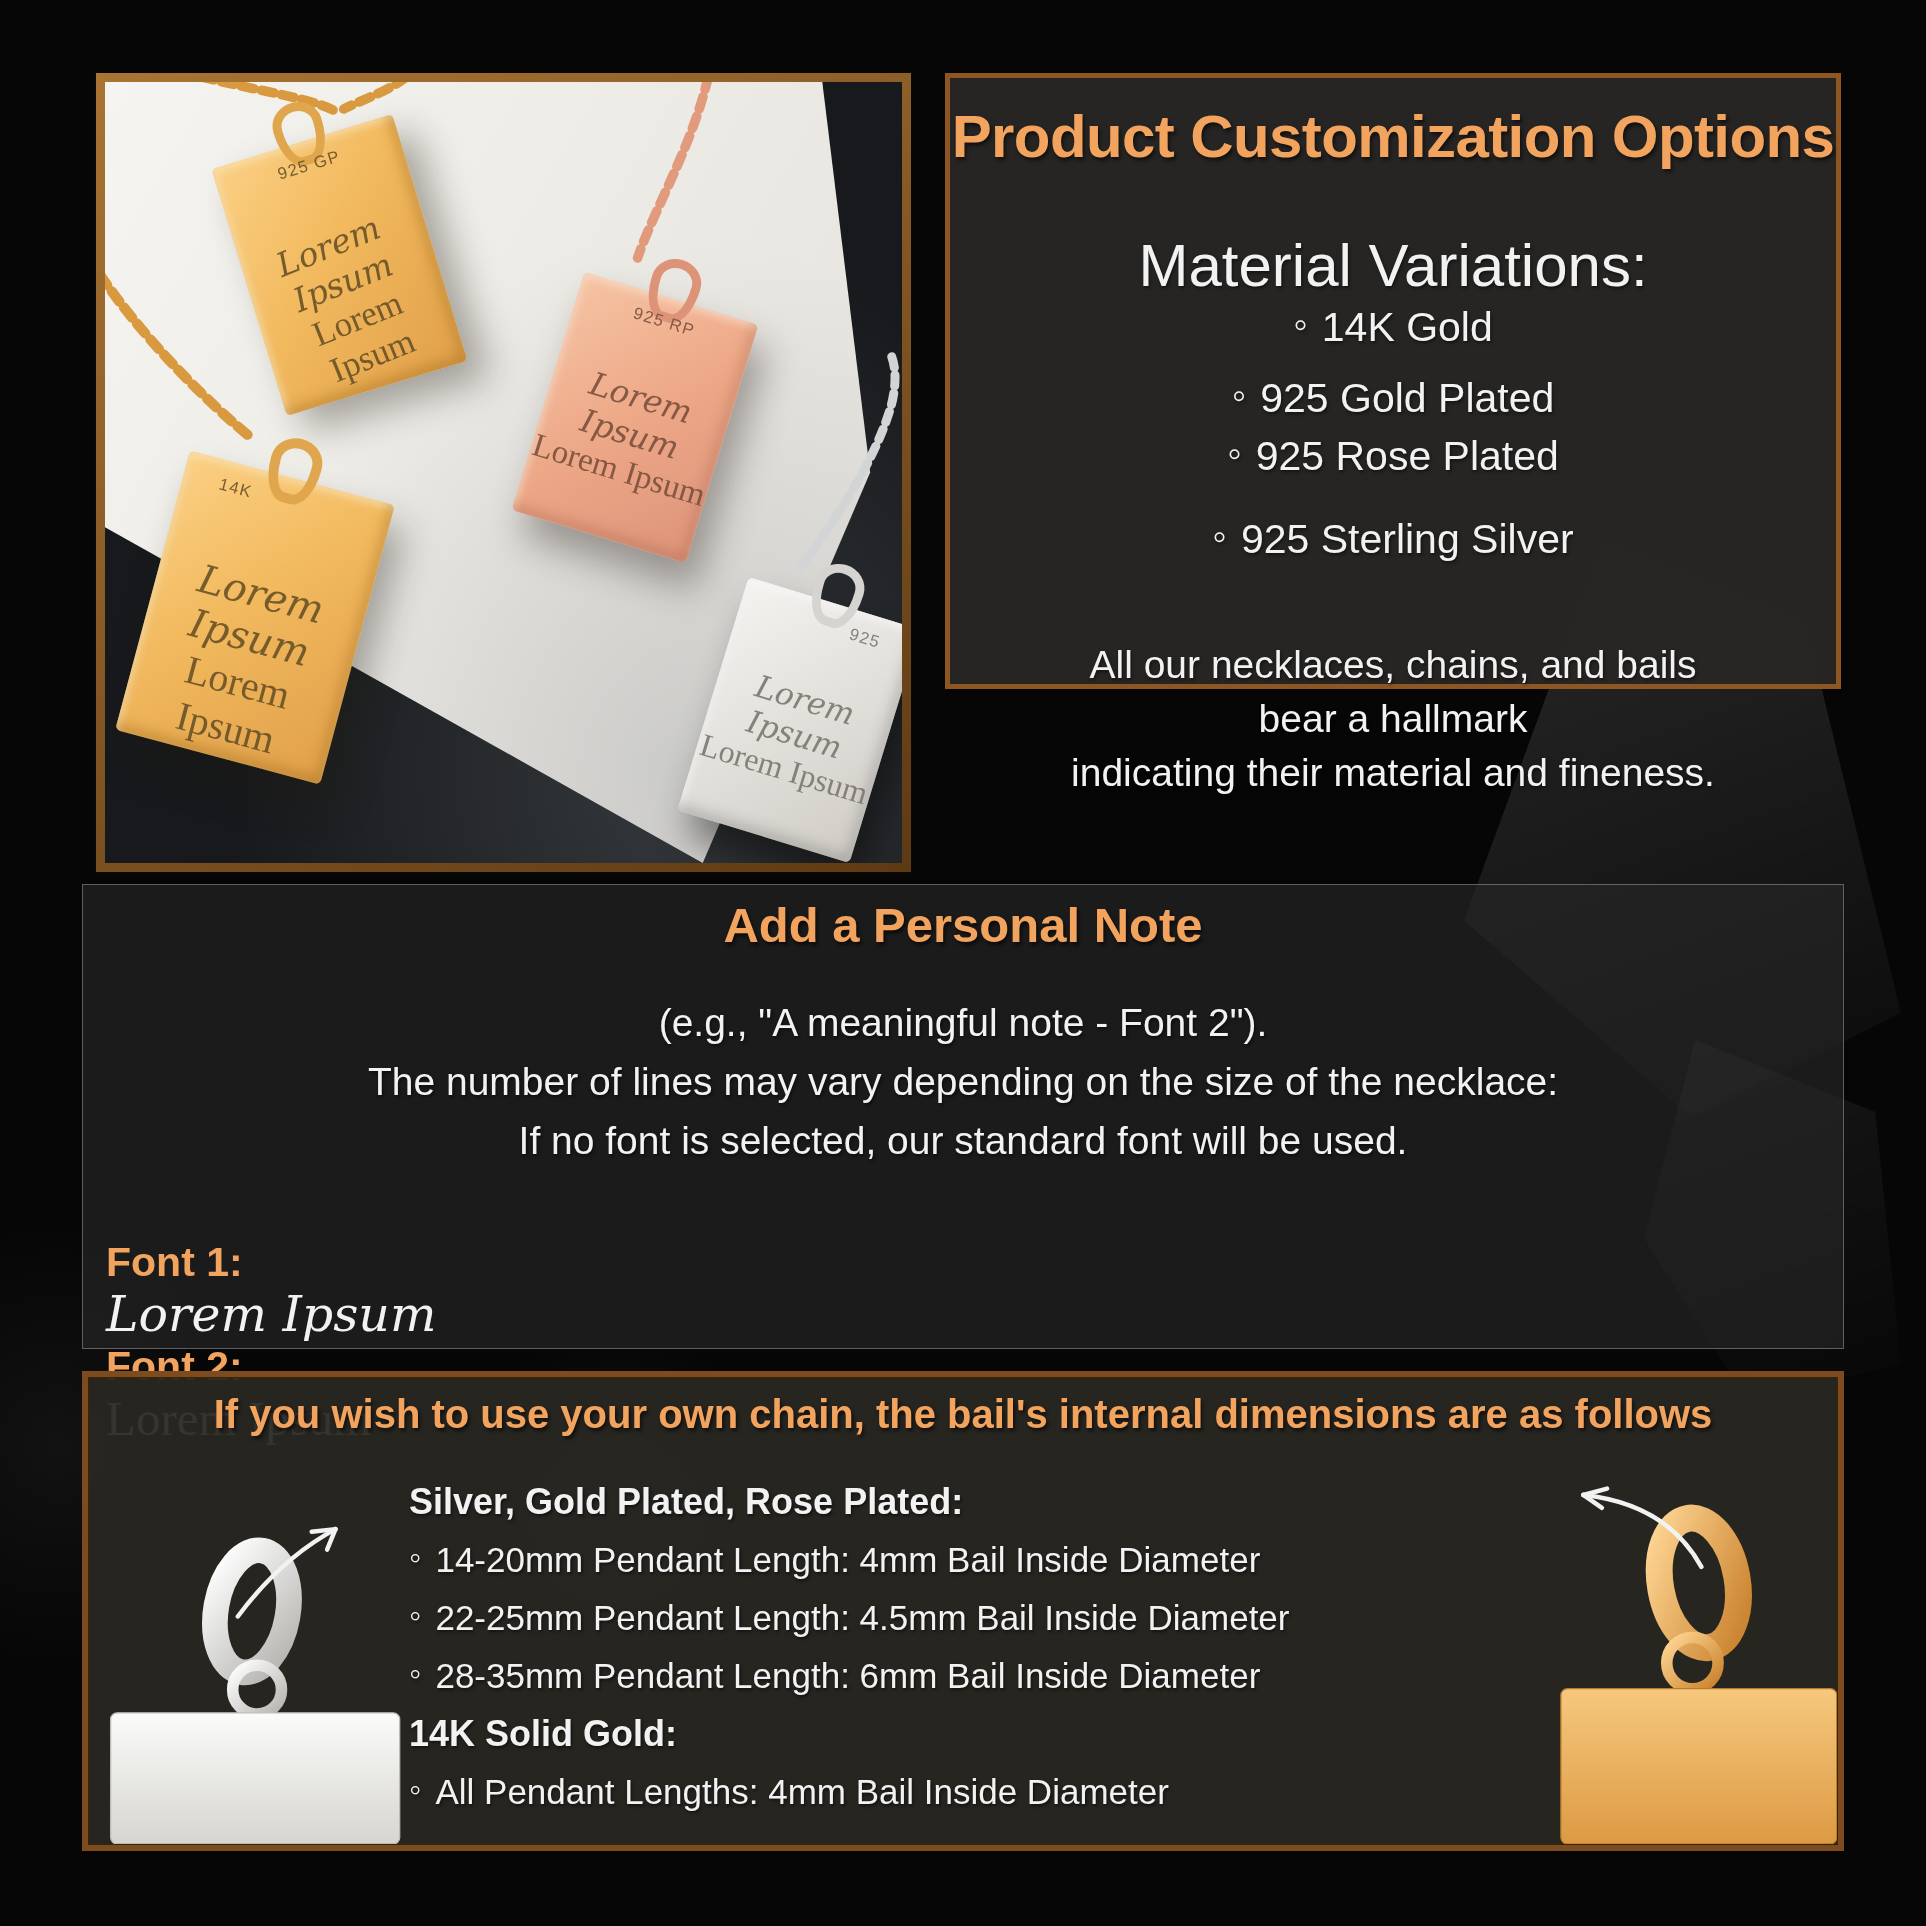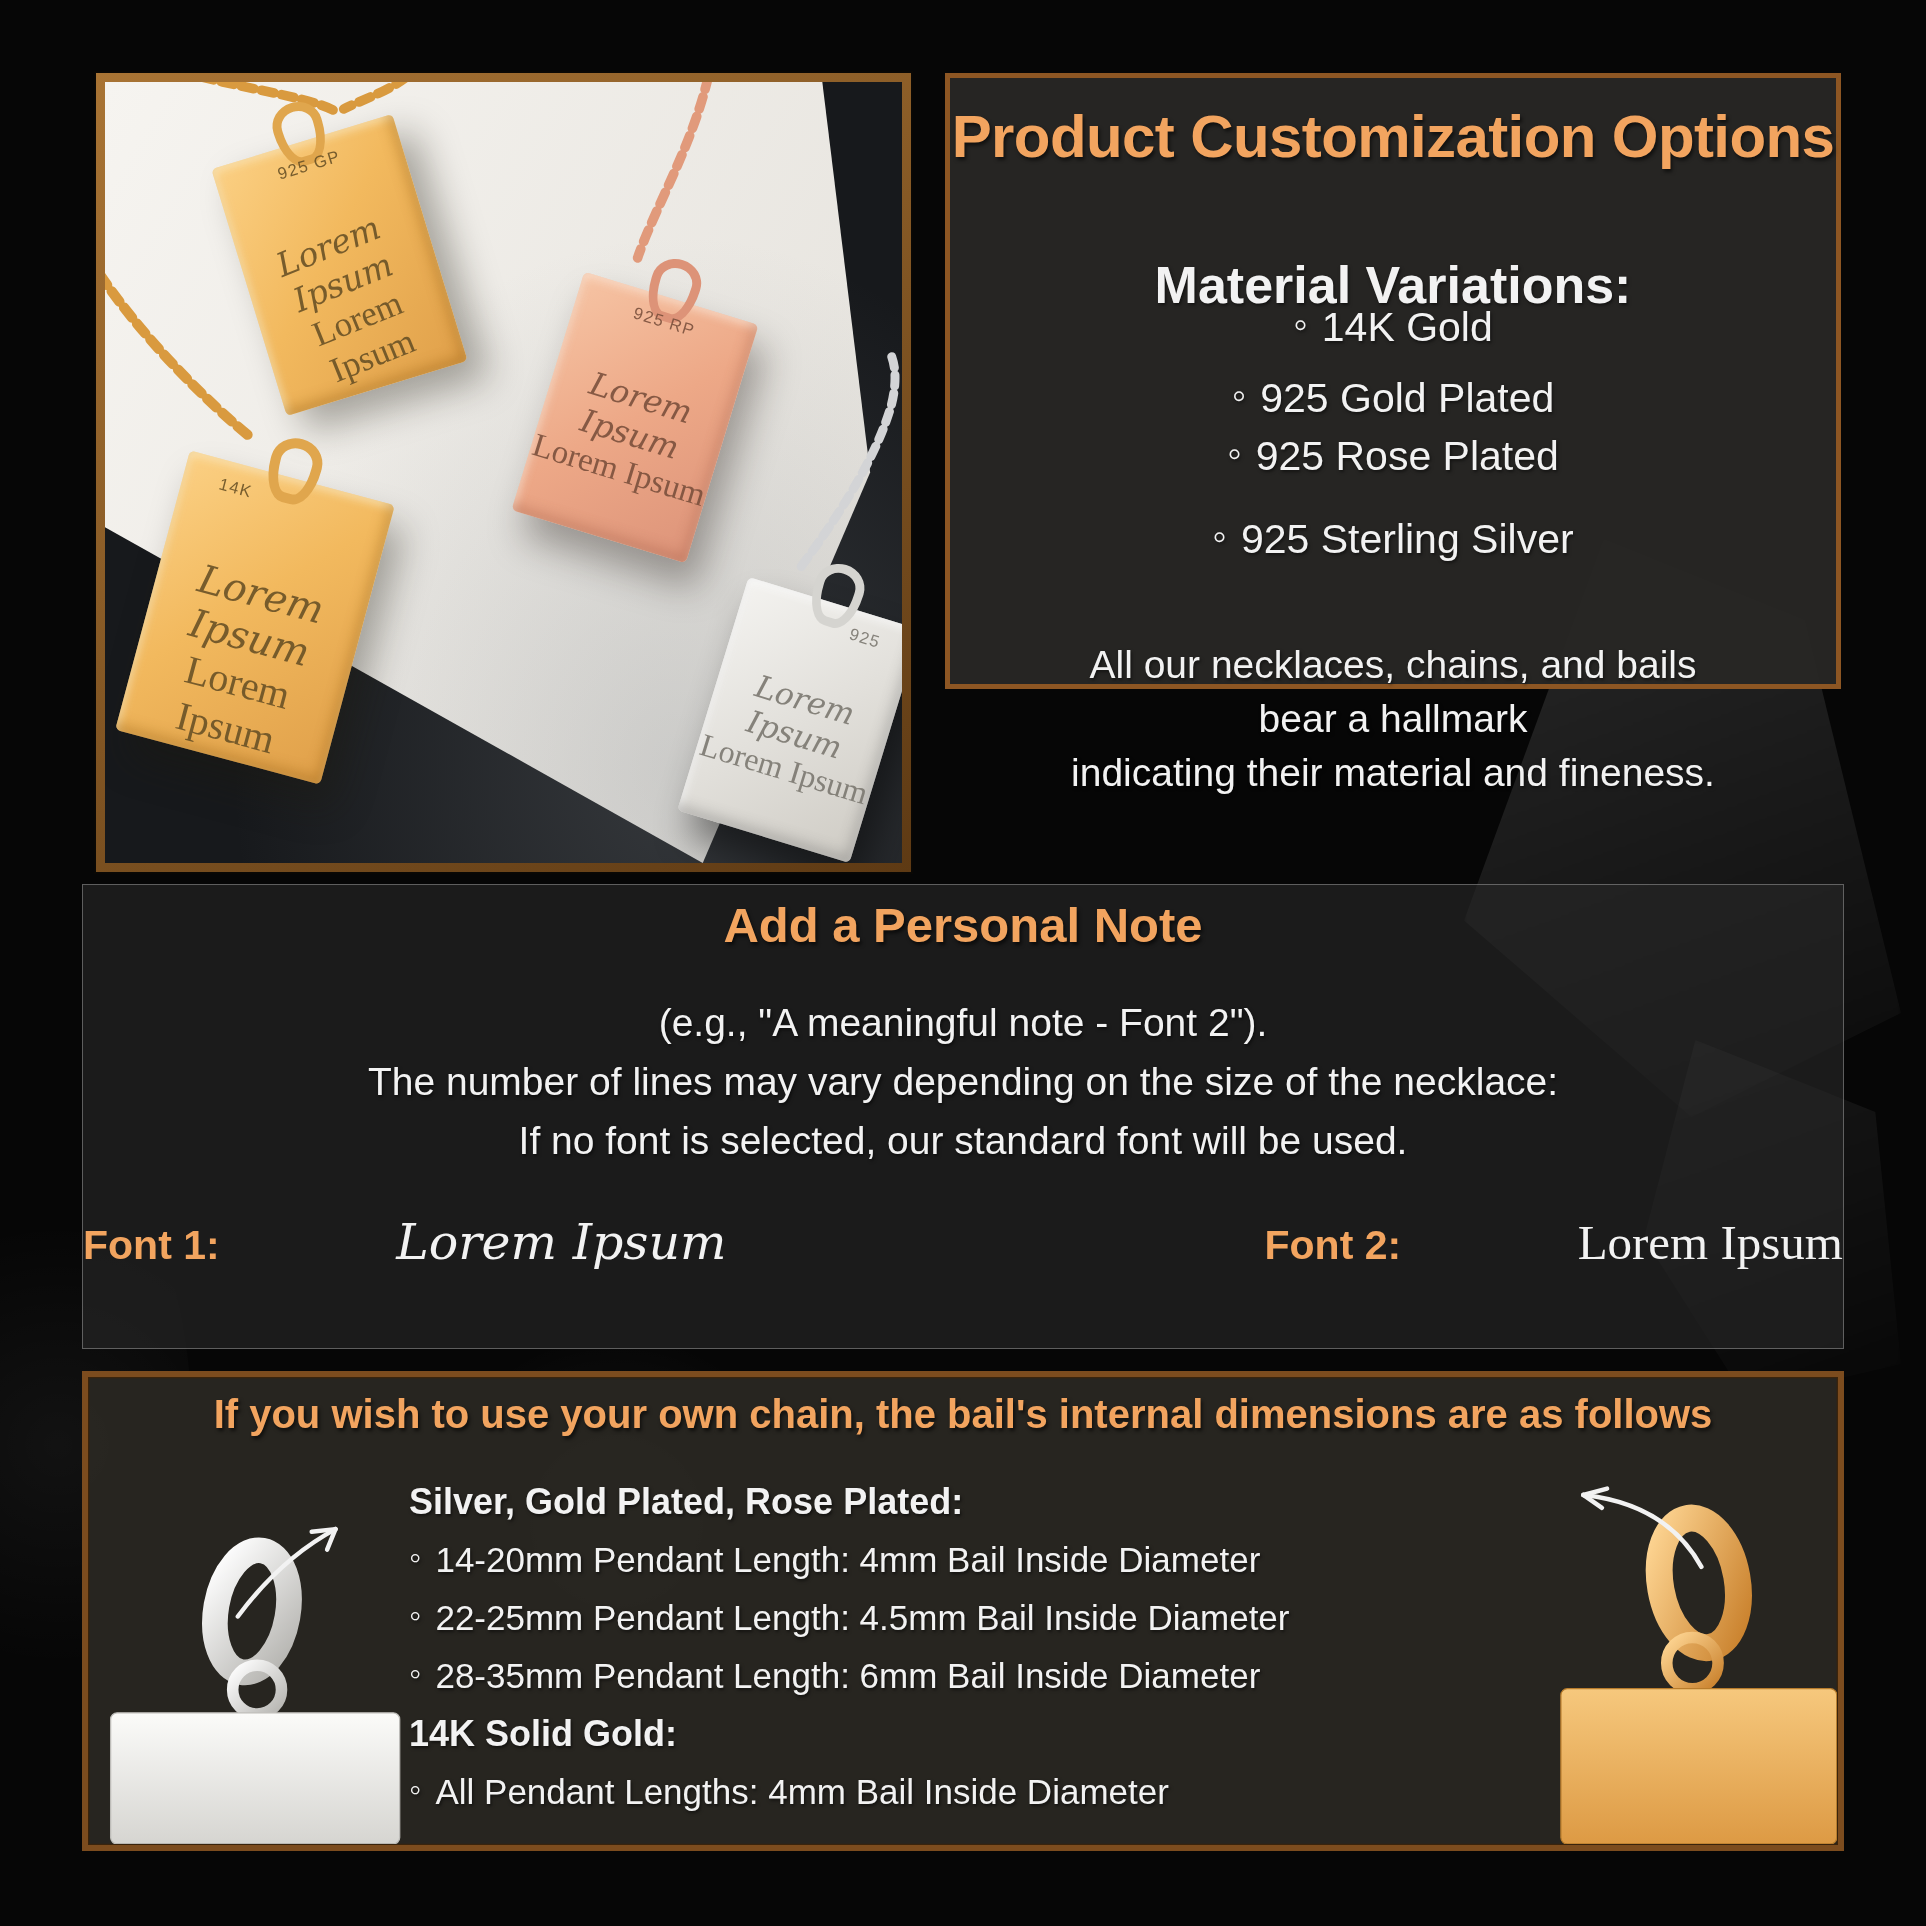--- a/index.html
+++ b/index.html
@@ -19,27 +19,27 @@
   .leather-sheen{position:absolute;inset:0;background:radial-gradient(ellipse at 72% 88%,rgba(130,136,142,.28),rgba(0,0,0,0) 55%);}
   .side-panel{position:absolute;left:945px;top:73px;width:896px;height:616px;
               background:rgba(40,38,36,.96);border:5.1px solid #8d5623;box-sizing:border-box;text-align:center;}
   .mid-panel{position:absolute;left:82px;top:884px;width:1762px;height:465px;
              background:rgba(40,40,40,.62);border:1.9px solid rgba(205,205,205,.38);box-sizing:border-box;text-align:center;}
   .bottom-panel{position:absolute;left:82px;top:1371px;width:1762px;height:480px;
                 background:rgba(41,39,34,.94);border:6.4px solid #7c4c1e;box-sizing:border-box;
                 box-shadow:inset 0 0 0 1.3px #3a240c;}
   .side-title{position:absolute;left:0;right:0;top:24.4px;font-size:60px;font-weight:bold;letter-spacing:-0.6px;
               color:#F2A45F;text-shadow:1.9px 2.6px 3.9px rgba(0,0,0,.55);}
-  .mat-heading{position:absolute;left:0;right:0;top:153px;font-size:52px;font-weight:bold;text-shadow:1.3px 1.9px 3.2px rgba(0,0,0,.5);margin-top:24px;}
+  .mat-heading{position:absolute;left:0;right:0;top:153px;font-size:60px;font-weight:normal;text-shadow:1.3px 1.9px 3.2px rgba(0,0,0,.5);}
   .mat-item{position:absolute;left:0;right:0;font-size:41px;text-shadow:1.3px 1.9px 3.2px rgba(0,0,0,.5);}
   .side-para{position:absolute;left:0;right:0;top:560px;font-size:39px;line-height:54px;text-shadow:1.3px 1.9px 3.2px rgba(0,0,0,.5);}
   .mid-title{position:absolute;left:0;right:0;top:11.6px;font-size:49px;font-weight:bold;color:#F2A45F;
              text-shadow:1.9px 2.6px 3.9px rgba(0,0,0,.6);}
   .mid-body{position:absolute;left:0;right:0;top:108px;font-size:39px;line-height:59px;text-shadow:1.3px 1.9px 3.2px rgba(0,0,0,.55);}
-  .font-row{position:absolute;left:0;right:0;top:329px;display:flex;justify-content:space-between;align-items:baseline;}
+  .font-row{position:absolute;left:0;right:0;top:354px;display:flex;justify-content:flex-start;align-items:baseline;flex-direction:column;}
   .font-label{font-size:41px;font-weight:bold;color:#F2A45F;}
   .font-sample-1{font-family:"DejaVu Serif","Liberation Serif",serif;font-style:italic;font-size:49px;margin-left:23px;}
   .font-sample-2{font-family:"Liberation Serif",serif;font-size:49px;margin-left:23px;}
   .gap-wide{width:231px;}
   .bottom-title{position:absolute;left:0;right:0;top:15.4px;text-align:center;font-size:40px;font-weight:bold;color:#F2A45F;
                 text-shadow:1.9px 2.6px 3.9px rgba(0,0,0,.6);}
   .bail-text{position:absolute;left:321px;top:96px;width:1188px;font-size:35px;line-height:58px;
              text-shadow:1.3px 1.9px 3.2px rgba(0,0,0,.55);}
   .bail-heading{font-size:36px;font-weight:bold;}
   .bail-item .bullet,.mat-item .bullet{display:inline-block;margin-right:14px;transform:translateY(-2.6px);}

